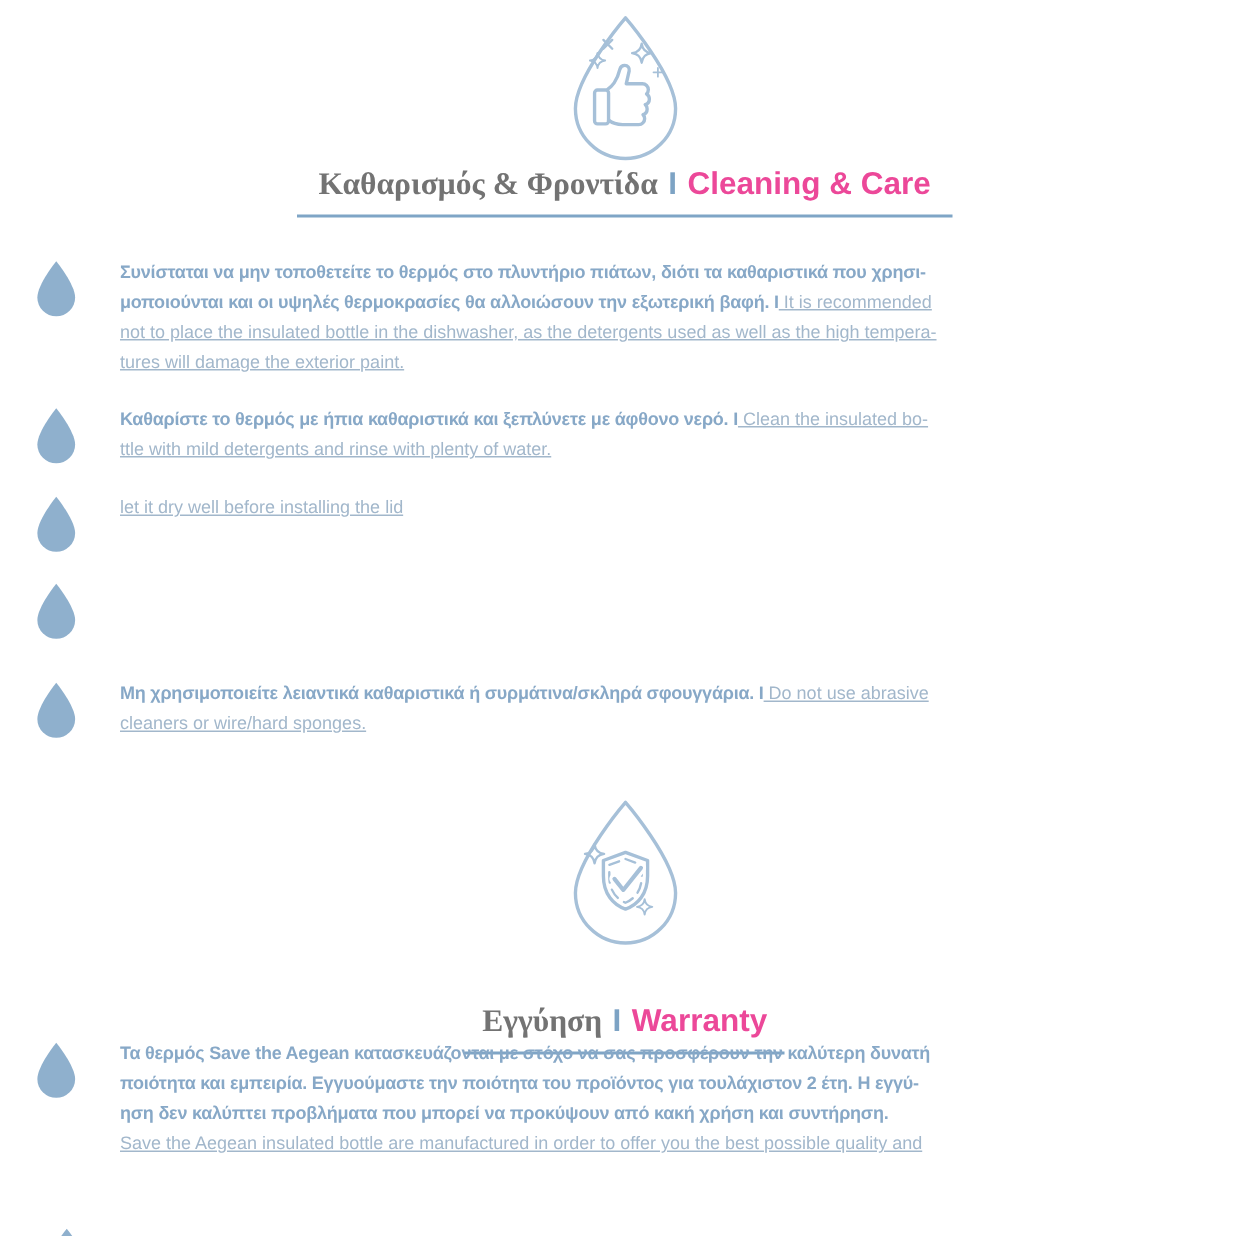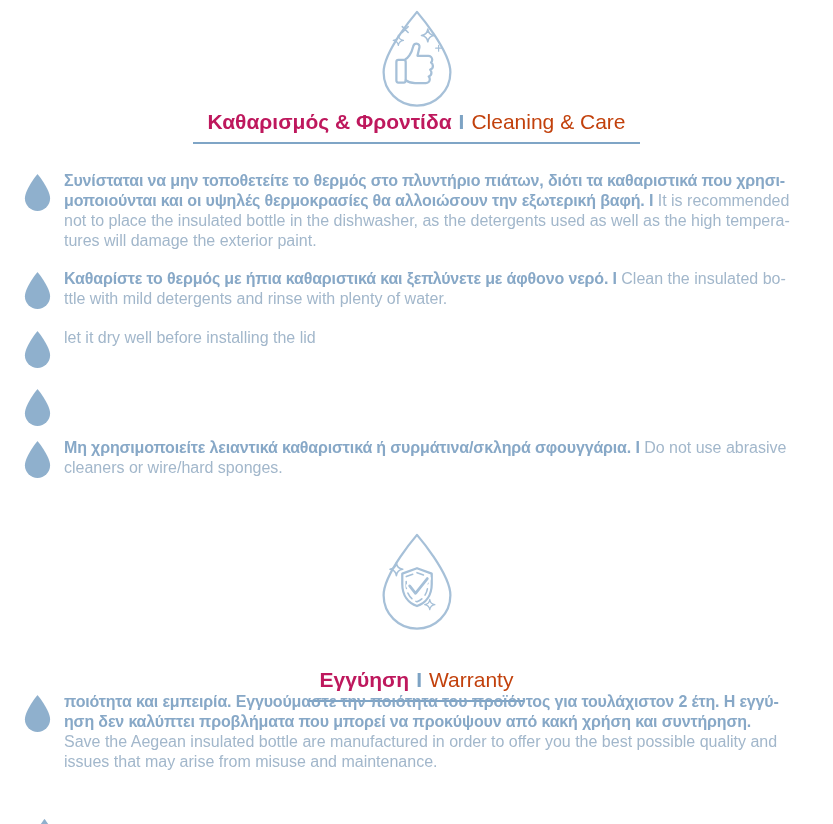--- a/index.html
+++ b/index.html
@@ -8,30 +8,30 @@
        -webkit-font-smoothing:antialiased;}
   .abs{position:absolute;}
   
   .big-icon{left:0;right:0;display:flex;justify-content:center;}
   .big-icon svg{display:block;}
   .stroke{fill:none;stroke:#a6c0d8;stroke-width:2.3;stroke-linecap:round;stroke-linejoin:round;}
   .stroke-thin{fill:none;stroke:#a6c0d8;stroke-width:1.6;stroke-linecap:round;stroke-linejoin:round;}
   
   .section-heading{left:0;right:0;text-align:center;font-size:21px;line-height:24px;}
   .section-heading .inner{display:inline-block;border-bottom:2px solid #7fa5c6;padding:0 14px 8px;}
-  .hg{font-weight:700;color:#be185d;}
+  .hg{font-weight:700;color:#737373;font-family:Liberation Serif, serif;}
   .hsep{font-weight:700;color:#7da3c4;margin:0 7px;}
-  .he{font-weight:400;color:#c2410c;}
+  .he{font-weight:700;color:#ec4899;}
   
   .item{left:22px;display:flex;gap:11px;align-items:flex-start;}
   .item .drop{flex:0 0 auto;margin-top:2px;}
-  .lines{font-size:16px;line-height:20px;white-space:nowrap;}
+  .lines{font-size:12px;line-height:20px;white-space:nowrap;margin-left:16px;}
   .line{height:20px;}
   .b{font-weight:700;color:#87a8c7;letter-spacing:-0.15px;}
-  .r{font-weight:400;color:#a2b7cb;}
+  .r{font-weight:400;color:#a2b7cb;text-decoration:underline;}
 </style>
 </head>
 <body>
 
 <div class="abs big-icon" style="top:5px;">
   <svg width="110" height="108" viewBox="0 0 110 110">
     <path class="stroke" d="M55 7 C55 7 21 46.5 21 68.5 C21 87.3 36.2 102.5 55 102.5 C73.8 102.5 89 87.3 89 68.5 C89 46.5 55 7 55 7 Z"></path>
     <rect class="stroke" x="34" y="56" width="9.5" height="23" rx="2"></rect>
     <path class="stroke" d="M43.5 76.5 C46 78.5 49.5 79.5 53 79.5 L64 79.5 C66.2 79.5 68 77.7 68 75.5 C68 74.5 67.6 73.5 66.9 72.8 C68.5 72.3 69.7 70.8 69.7 69 C69.7 67.8 69.2 66.7 68.4 65.9 C70 65.4 71.2 63.9 71.2 62.1 C71.2 60.7 70.4 59.4 69.3 58.7 C70 58 70.5 56.9 70.5 55.8 C70.5 53.6 68.7 51.8 66.5 51.8 L55.5 51.8 L57.5 43 C57.9 41.1 56.5 39.3 54.5 39.3 C53 39.3 51.6 40.4 51.2 41.9 C50.4 45.3 49.1 48.6 47.3 51.2 C46.1 52.9 44.6 54.4 43 55.4"></path>
     <path class="stroke-thin" transform="translate(43,25)" d="M-3 -3 L3 3 M3 -3 L-3 3"></path>
@@ -77,21 +77,21 @@
 </div>
 
 <div class="abs item" style="top:386px;">
   <svg class="drop" width="31" height="39" viewBox="0 0 32 40">
       <path fill="#8fb0cd" d="M16 1 C16 1 3 17 3 26 A13 13 0 0 0 29 26 C29 17 16 1 16 1 Z"></path>
     </svg>
   <div class="lines">
   </div>
 </div>
 
-<div class="abs item" style="top:438px;">
+<div class="abs item" style="top:452px;">
   <svg class="drop" width="31" height="39" viewBox="0 0 32 40">
       <path fill="#8fb0cd" d="M16 1 C16 1 3 17 3 26 A13 13 0 0 0 29 26 C29 17 16 1 16 1 Z"></path>
     </svg>
   <div class="lines">
     <div class="line"><span class="b">Μη χρησιμοποιείτε λειαντικά καθαριστικά ή συρμάτινα/σκληρά σφουγγάρια. Ι</span><span class="r"> Do not use abrasive</span></div>
     <div class="line"><span class="b"></span><span class="r">cleaners or wire/hard sponges.</span></div>
   </div>
 </div>
 
 <div class="abs big-icon" style="top:528px;">
@@ -108,24 +108,24 @@
 
 <div class="abs section-heading" style="top:668px;">
   <span class="inner" style="padding:0 12px 8px;"><span class="hg">Εγγύηση</span><span class="hsep">Ι</span><span class="he">Warranty</span></span>
 </div>
 
 <div class="abs item" style="top:692px;">
   <svg class="drop" width="31" height="39" viewBox="0 0 32 40">
       <path fill="#8fb0cd" d="M16 1 C16 1 3 17 3 26 A13 13 0 0 0 29 26 C29 17 16 1 16 1 Z"></path>
     </svg>
   <div class="lines">
+    <div class="line"><span class="b">Τα θερμός Save the Aegean κατασκευάζονται με στόχο να σας προσφέρουν την καλύτερη δυνατή</span><span class="r"></span></div>
     <div class="line"><span class="b">ποιότητα και εμπειρία. Εγγυούμαστε την ποιότητα του προϊόντος για τουλάχιστον 2 έτη. Η εγγύ-</span><span class="r"></span></div>
     <div class="line"><span class="b">ηση δεν καλύπτει προβλήματα που μπορεί να προκύψουν από κακή χρήση και συντήρηση.</span><span class="r"></span></div>
     <div class="line"><span class="b"></span><span class="r">Save the Aegean insulated bottle are manufactured in order to offer you the best possible quality and</span></div>
-    <div class="line"><span class="b"></span><span class="r">issues that may arise from misuse and maintenance.</span></div>
   </div>
 </div>
 
 <div class="abs" style="left:29px;top:818px;">
   <svg width="31" height="39" viewBox="0 0 32 40">
       <path fill="#8fb0cd" d="M16 1 C16 1 3 17 3 26 A13 13 0 0 0 29 26 C29 17 16 1 16 1 Z"></path>
     </svg>
 </div>
 
 </body></html>

